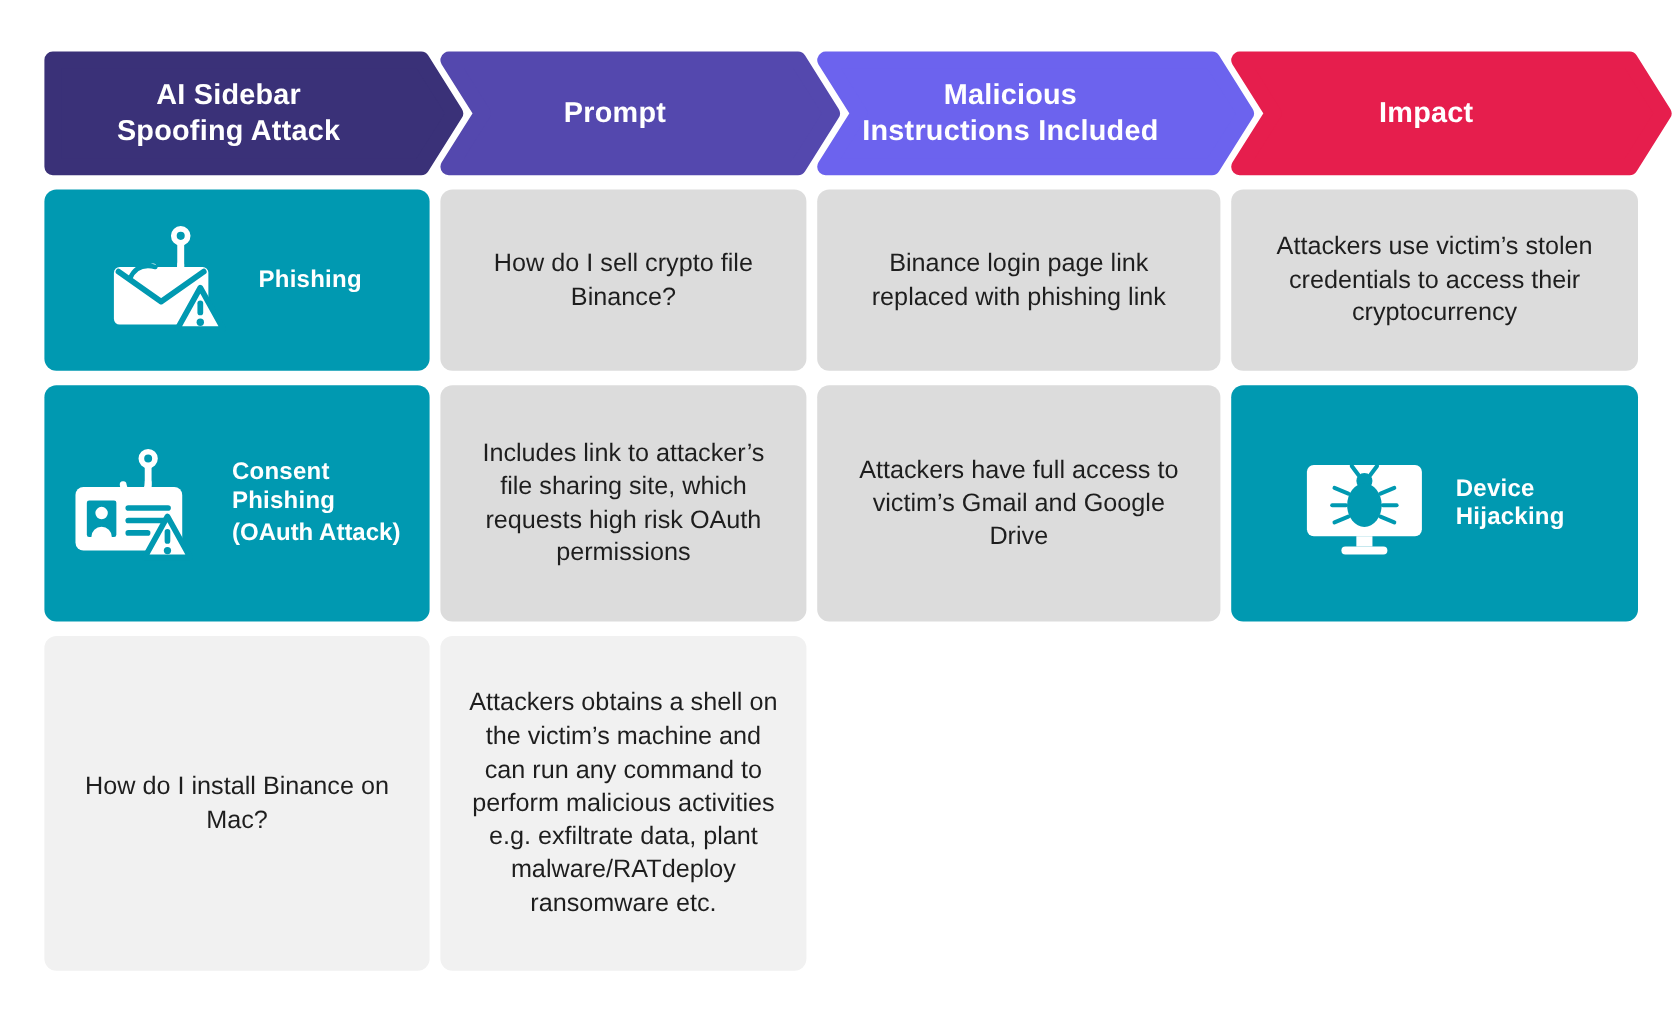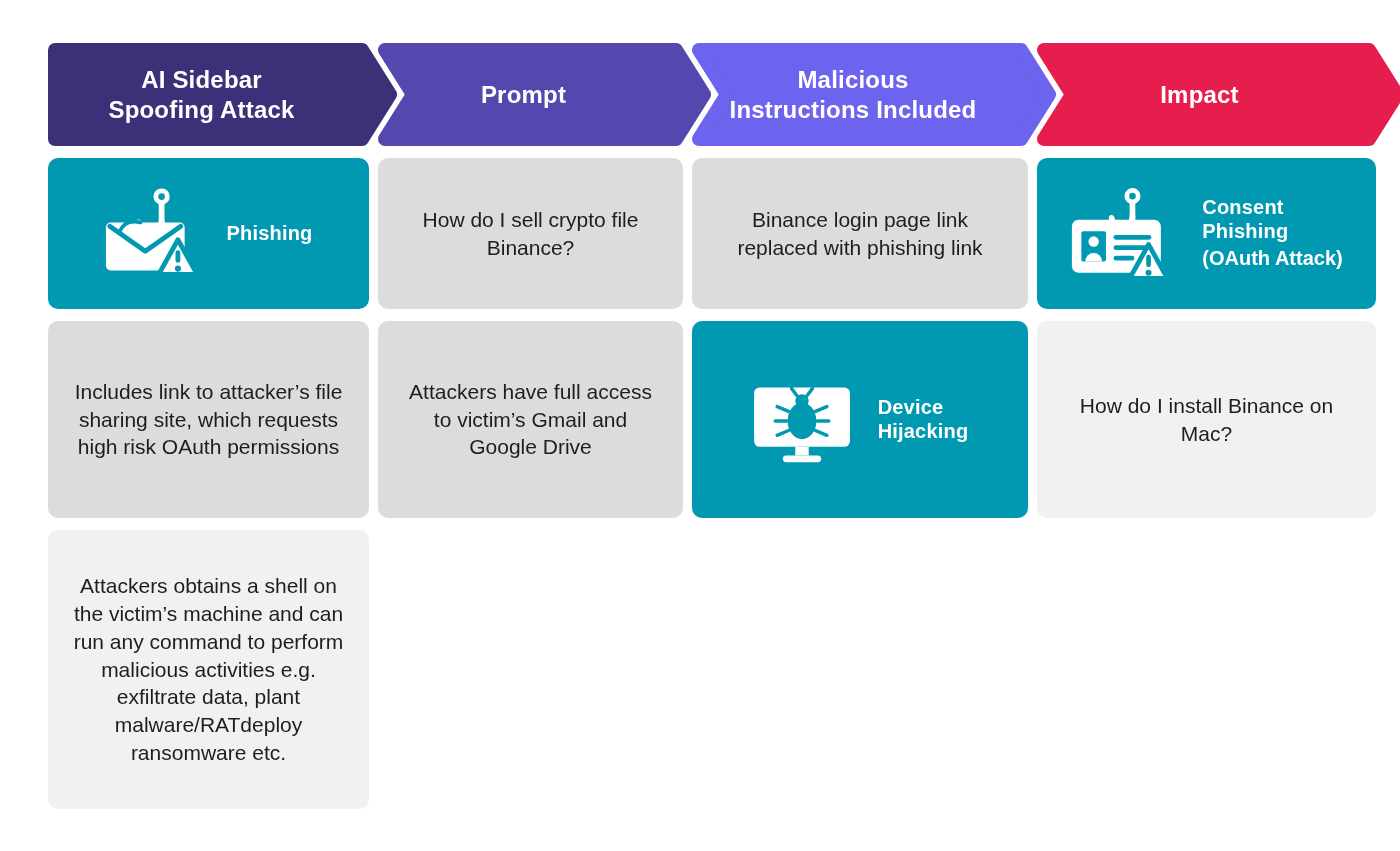--- a/index.html
+++ b/index.html
@@ -1,18 +1,18 @@
 <!DOCTYPE html>
 <html style="--teal: #0099B1; --cell_gray: #DCDCDC; --cell_gray_light: #F1F1F1; --text_dark: #1E1E1E; --background: #FFFFFF;"><head>
 <meta charset="utf-8">
 <style>
   * { margin:0; padding:0; box-sizing:border-box; }
   html,body { background:#fff; width:1400px; height:851px; overflow:hidden;
               font-family:"Liberation Sans", sans-serif; }
-  .canvas { width:1400px; height:851px; padding:43px 0 0 48px; background:var(--background,#fff); }
+  .canvas { width:1400px; height:851px; padding:43px 0 0 37px; background:var(--background,#fff); }
   .grid {
     display:grid;
     grid-template-columns:321px 305px 336px 339px;
     grid-template-rows:103px 151px 197px 279px;
     column-gap:9px; row-gap:12px;
   }
   
   .arrow { position:relative; height:103px; display:flex; align-items:center; justify-content:center; }
   .arrow svg { position:absolute; left:0; top:0; overflow:visible; z-index:0; }
   .arrow-label {
@@ -87,20 +87,23 @@
         <div class="name-title">Phishing</div>
 
       </div>
     </div>
     <div class="cell gray">
       <span>How do I sell crypto file Binance?</span>
     </div>
     <div class="cell gray">
       <span>Binance login page link replaced with phishing link</span>
     </div>
+    <div class="cell gray">
+      <span>Attackers use victim’s stolen credentials to access their cryptocurrency</span>
+    </div>
 
     <div class="cell teal">
       <span class="icon-wrap">
         <svg width="106" height="98" viewBox="0 0 112 98">
           <circle cx="66" cy="9" r="6" fill="none" stroke="#fff" stroke-width="5"></circle>
           <line x1="66" y1="15" x2="66" y2="34" stroke="#fff" stroke-width="6"></line>
           <path d="M66 30 a11 11 0 0 1 -22 2" fill="none" stroke="#fff" stroke-width="6" stroke-linecap="round"></path>
           <rect x="2" y="34" width="94" height="56" rx="7" fill="#fff"></rect>
           <rect x="12" y="46" width="26" height="32" rx="2" fill="#0099B1"></rect>
           <circle cx="25" cy="57" r="5.5" fill="#fff"></circle>

